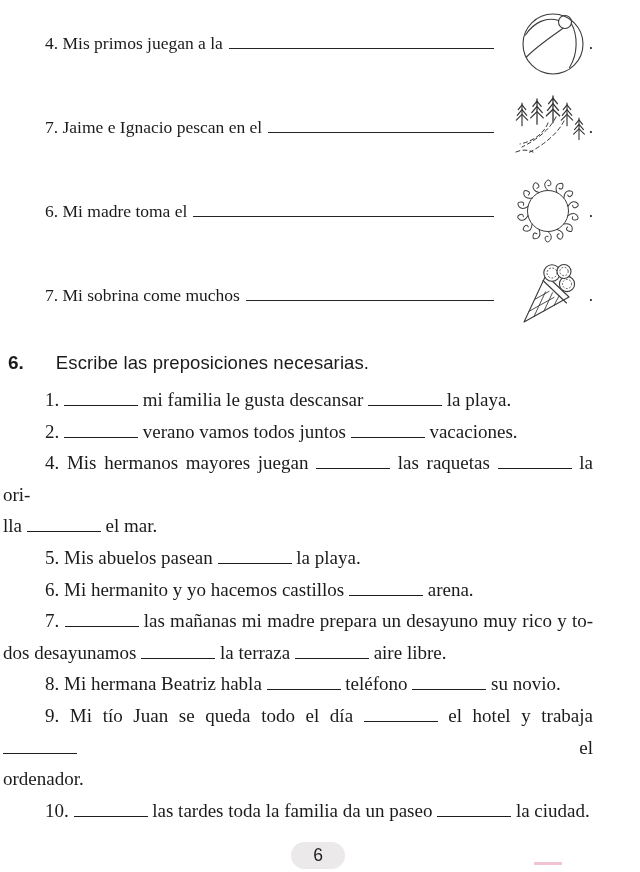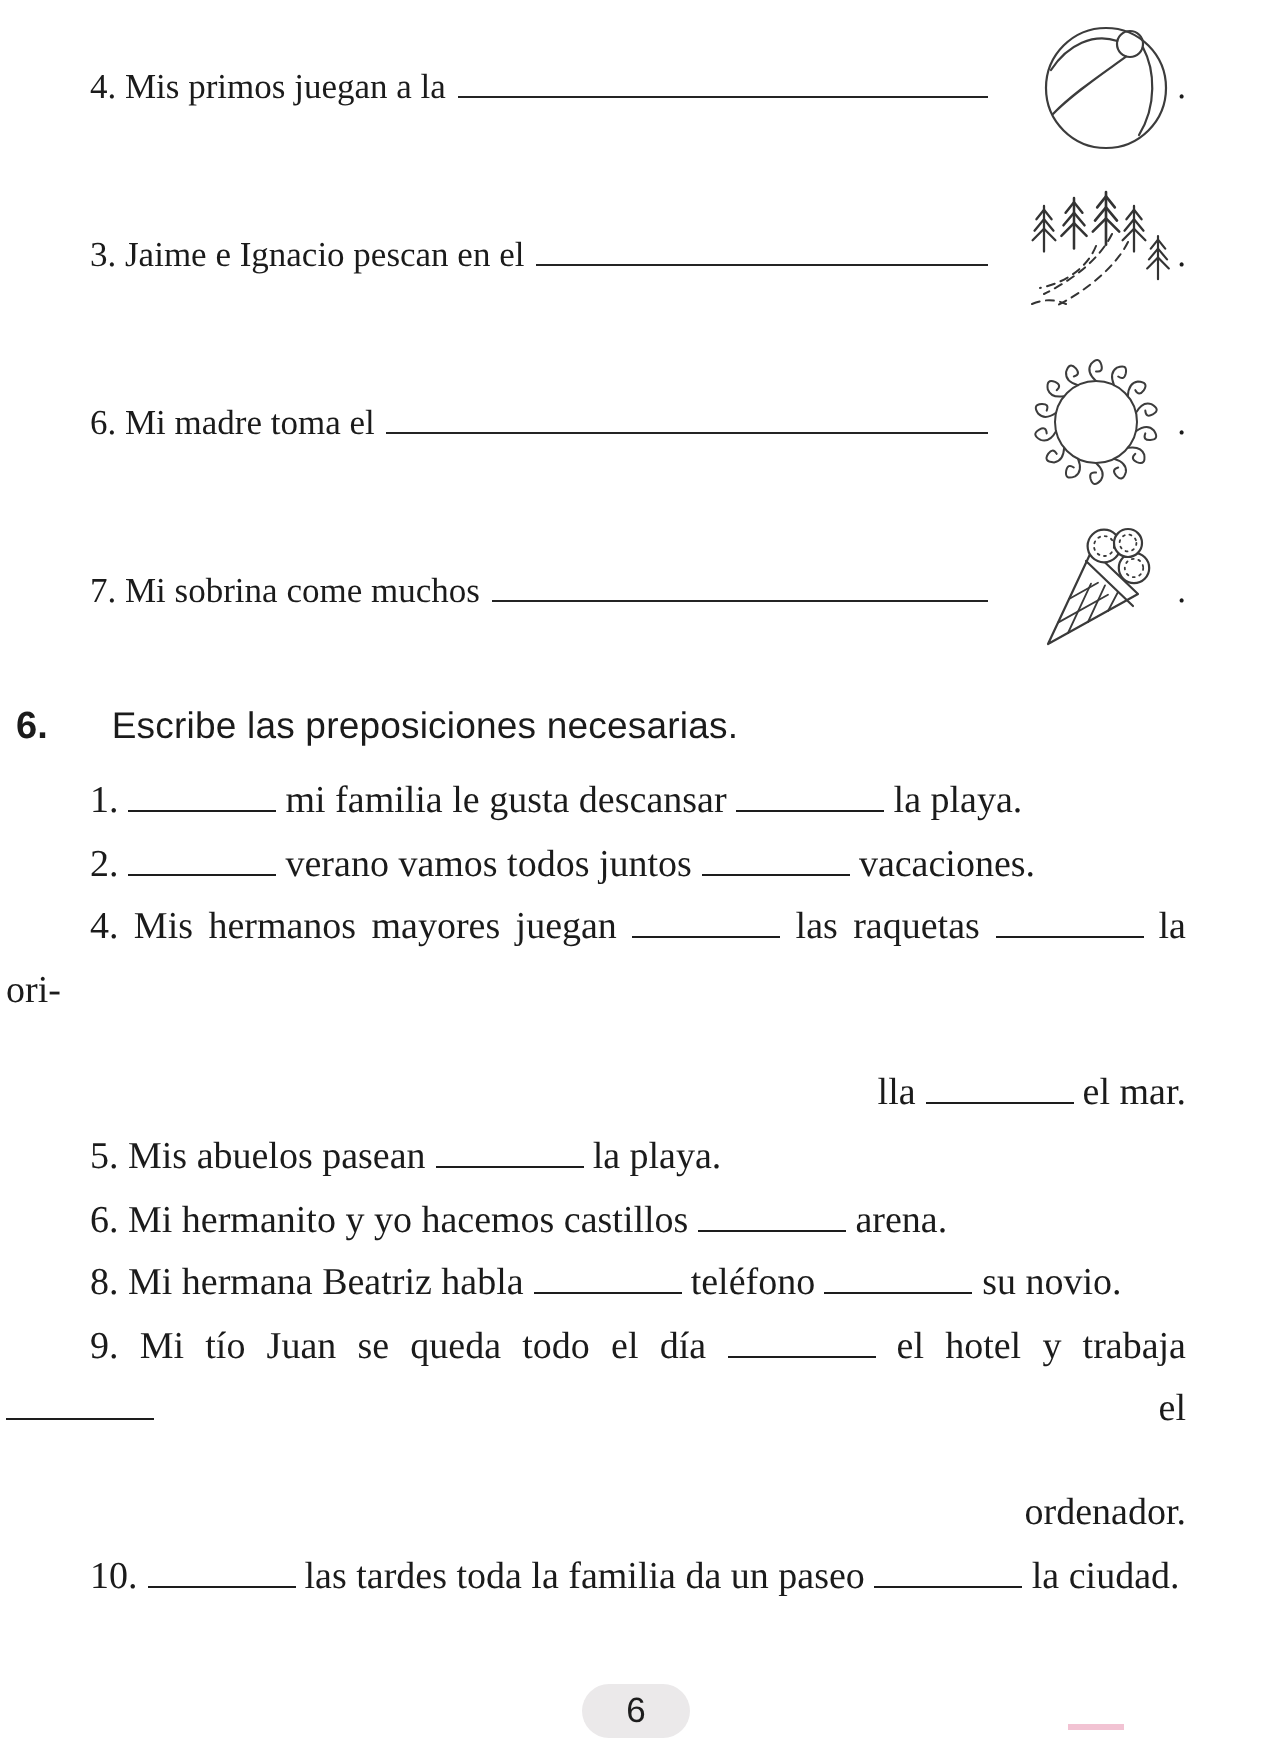--- a/index.html
+++ b/index.html
@@ -34,21 +34,21 @@
   svg { stroke-linecap: round; stroke-linejoin: round; }
 
   
   #exercise-section { position: absolute; top: 352px; left: 3px; right: 3px; }
   .ex-header { display: flex; align-items: baseline; font-family: "Liberation Sans", "DejaVu Sans", sans-serif; }
   .ex-num { font-weight: 700; font-size: 19px; margin-left: 5px; }
   .ex-instr { font-size: 18.5px; margin-left: 32px; letter-spacing: 0.1px; }
   #exercise-items { margin-top: 10px; font-size: 19px; line-height: 31.6px; }
   .line-single { padding-left: 42px; }
   .line-justify { text-align: justify; text-align-last: justify; text-indent: 42px; }
-  .line-cont { text-align: right; margin-top: 20px; }
+  .line-cont { text-align: left; }
   .blank {
     display: inline-block; width: 74px; height: 13px;
     border-bottom: 1.3px solid #1d1d1d;
   }
 
   
   .page-badge {
     position: absolute; left: 291px; top: 842px; width: 54px; height: 27px;
     background: #ebe9ea; border-radius: 13.5px;
     display: flex; align-items: center; justify-content: center;
@@ -76,21 +76,21 @@
           <path d="M38.7,11.5 C27,7.5 14,13 5.5,26"></path>
           <path d="M43,19.3 C31,28 16,38 6.5,48"></path>
           <path d="M51.5,14.8 C57.5,26 58.5,44 49.5,58.5"></path>
         </svg>
       </span>
       <span class="dot">.</span>
     </div>
 
     <div class="pic-row" id="row-forest">
       <div class="sent">
-        <span>3. Jaime e Ignacio pescan en el</span>
+        <span>7. Jaime e Ignacio pescan en el</span>
         <span class="pblank"></span>
       </div>
       <span class="icon-wrap">
         <svg width="78" height="72" viewBox="0 0 78 72" fill="none" stroke="#333" stroke-width="1.2">
           <defs>
             <g id="pinetree">
               <path d="M0,0 L0,24"></path>
               <path d="M0,2 L-4,7 M0,2 L4,7 M0,7 L-5,13 M0,7 L5,13 M0,12 L-6,18 M0,12 L6,18"></path>
             </g>
           </defs>
@@ -187,20 +187,22 @@
           <div class="line-justify">4. Mis hermanos mayores juegan <span class="blank"></span> las raquetas <span class="blank"></span> la ori-</div>
           <div class="line-cont">lla <span class="blank"></span> el mar.</div>
         </div>
         <div>
           <div class="line-single">5. Mis abuelos pasean <span class="blank"></span> la playa.</div>
         </div>
         <div>
           <div class="line-single">6. Mi hermanito y yo hacemos castillos <span class="blank"></span> arena.</div>
         </div>
         <div>
+          <div class="line-justify">7. <span class="blank"></span> las mañanas mi madre prepara un desayuno muy rico y to-</div>
+          <div class="line-cont">dos desayunamos <span class="blank"></span> la terraza <span class="blank"></span> aire libre.</div>
         </div>
         <div>
           <div class="line-single">8. Mi hermana Beatriz habla <span class="blank"></span> teléfono <span class="blank"></span> su novio.</div>
         </div>
         <div>
           <div class="line-justify">9. Mi tío Juan se queda todo el día <span class="blank"></span> el hotel y trabaja <span class="blank"></span> el</div>
           <div class="line-cont">ordenador.</div>
         </div>
         <div>
           <div class="line-single">10. <span class="blank"></span> las tardes toda la familia da un paseo <span class="blank"></span> la ciudad.</div>

